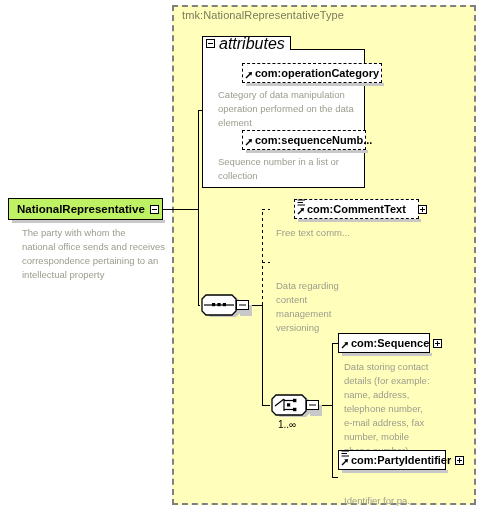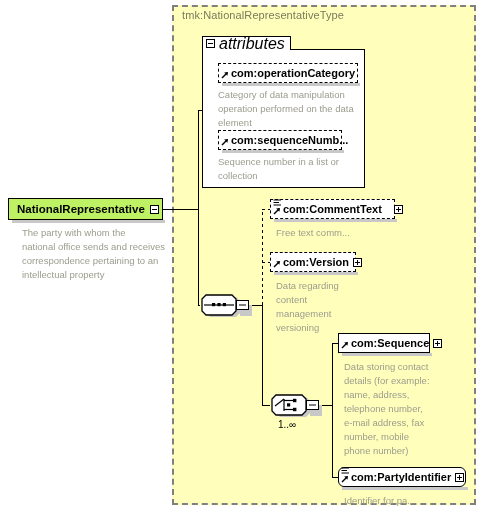--- a/index.html
+++ b/index.html
@@ -121,21 +121,21 @@
     background: #ffffff;
     height: 20px;
     display: flex;
     align-items: center;
     padding-left: 12px;
     padding-right: 4px;
     gap: 4px;
     z-index: 2;
   }
   .node.solid   { border: 1px solid #000000; }
-  .node.dashed  { border: 1px dashed #000000; }
+  .node.dashed  { border: 1px dashed #000000; margin-left: 24px; }
   .node .label {
     font-size: 11px;
     font-weight: bold;
     color: #000;
     white-space: nowrap;
     line-height: 12px;
   }
   
   .node::after {
     content: "";
@@ -322,28 +322,20 @@
     </svg>
     <svg class="ref-arrow" viewBox="0 0 8 8">
       <path d="M1 7 L6 2" stroke="#000" stroke-width="1.4" fill="none"></path>
       <path d="M7 1 L3.2 1.6 L6.4 4.8 Z" fill="#000"></path>
     </svg>
     <span class="label">com:CommentText</span>
     <span class="toggle plus" style="margin-left:auto;"></span>
   </div>
   <div class="doc" style="left:276px; top:226px; width:120px;">Free text comm...</div>
 
-  <div class="node dashed" style="left:270px; top:252px; width:86px;">
-    <svg class="ref-arrow" viewBox="0 0 8 8">
-      <path d="M1 7 L6 2" stroke="#000" stroke-width="1.4" fill="none"></path>
-      <path d="M7 1 L3.2 1.6 L6.4 4.8 Z" fill="#000"></path>
-    </svg>
-    <span class="label">com:Version</span>
-    <span class="toggle plus" style="margin-left:auto;"></span>
-  </div>
   <div class="doc" style="left:276px; top:279px; width:70px;">Data regarding
 content
 management
 versioning</div>
 
   <div class="compositor" style="left:268px; top:393px;">
     <svg width="56" height="25" viewBox="0 0 56 25">
       <path d="M8 8 L12 4 L38 4 L42 8 L42 20 L38 24 L12 24 L8 20 Z" fill="#c8c8c8"></path>
       <rect x="42" y="12" width="12" height="11" fill="#c8c8c8"></rect>
       <path d="M4 6 L8 2 L34 2 L38 6 L38 18 L34 22 L8 22 L4 18 Z" fill="#ffffff" stroke="#000" stroke-width="1.3"></path>
@@ -371,21 +363,21 @@
     <span class="toggle plus" style="margin-left:auto;"></span>
   </div>
   <div class="doc" style="left:344px; top:360px; width:100px;">Data storing contact
 details (for example:
 name, address,
 telephone number,
 e-mail address, fax
 number, mobile
 phone number)</div>
 
-  <div class="node solid" style="left:338px; top:467px; width:128px;border-radius:6px;">
+  <div class="node solid" style="left:338px; top:450px; width:108px;">
     <svg class="anno-lines" viewBox="0 0 9 8">
       <line x1="0.5" y1="1" x2="8" y2="1" stroke="#000" stroke-width="1"></line>
       <line x1="0.5" y1="3.5" x2="6" y2="3.5" stroke="#000" stroke-width="1"></line>
       <line x1="0.5" y1="6" x2="8" y2="6" stroke="#000" stroke-width="1"></line>
     </svg>
     <svg class="ref-arrow" viewBox="0 0 8 8">
       <path d="M1 7 L6 2" stroke="#000" stroke-width="1.4" fill="none"></path>
       <path d="M7 1 L3.2 1.6 L6.4 4.8 Z" fill="#000"></path>
     </svg>
     <span class="label">com:PartyIdentifier</span>

